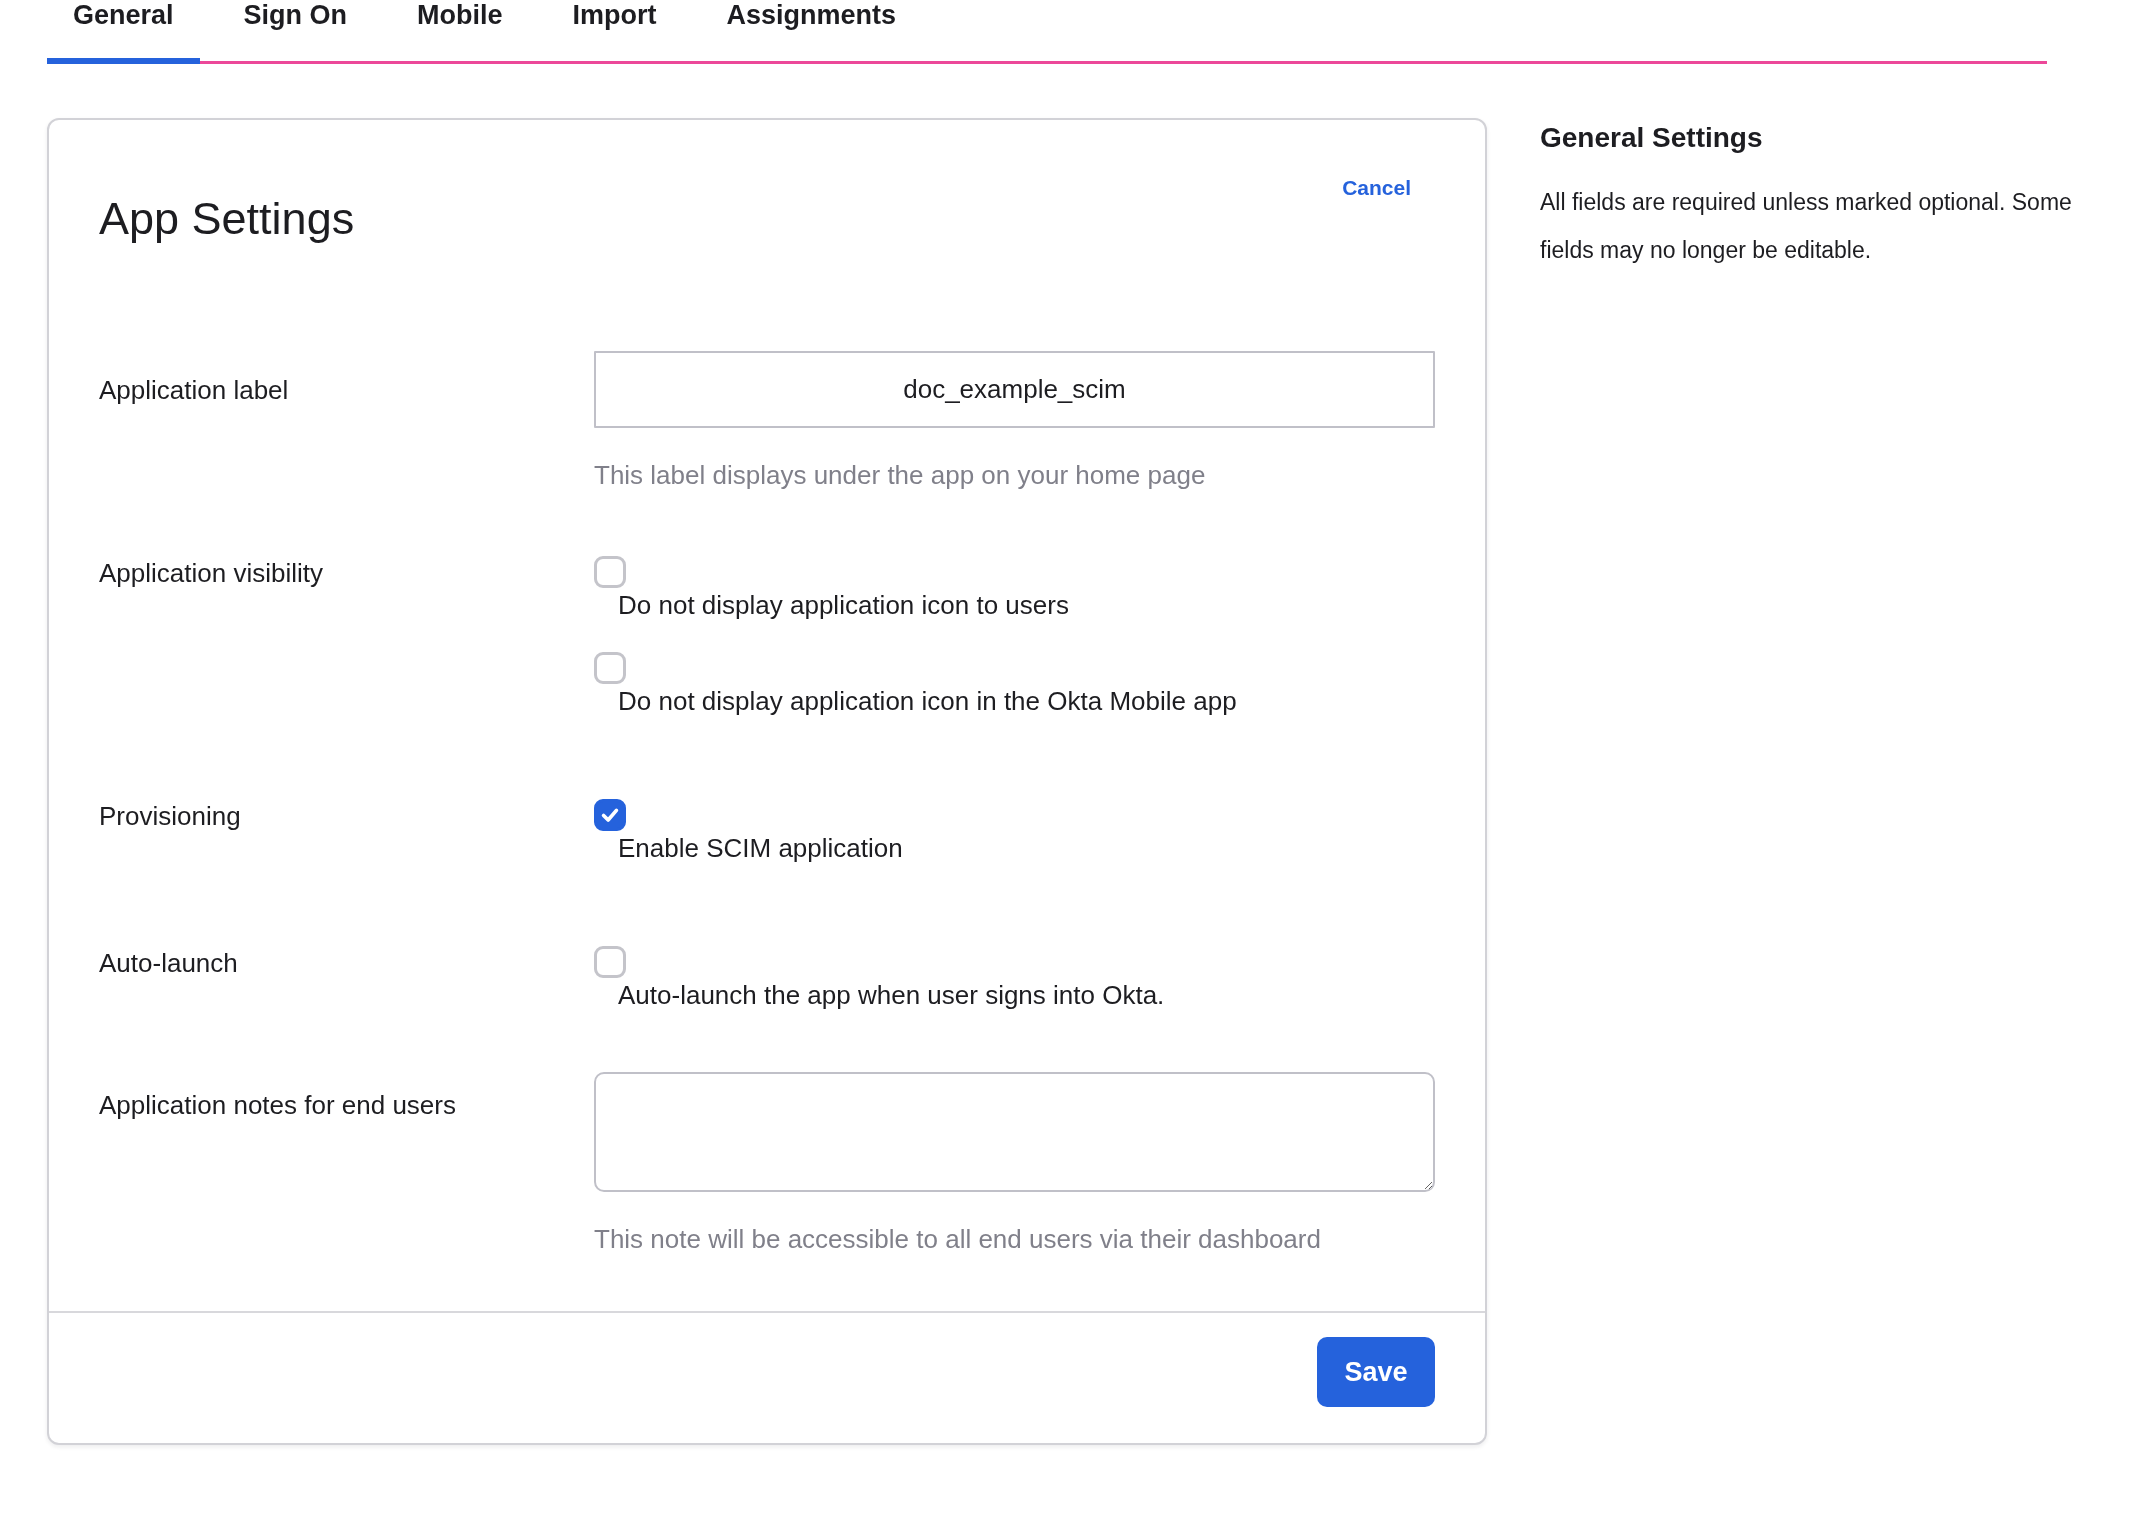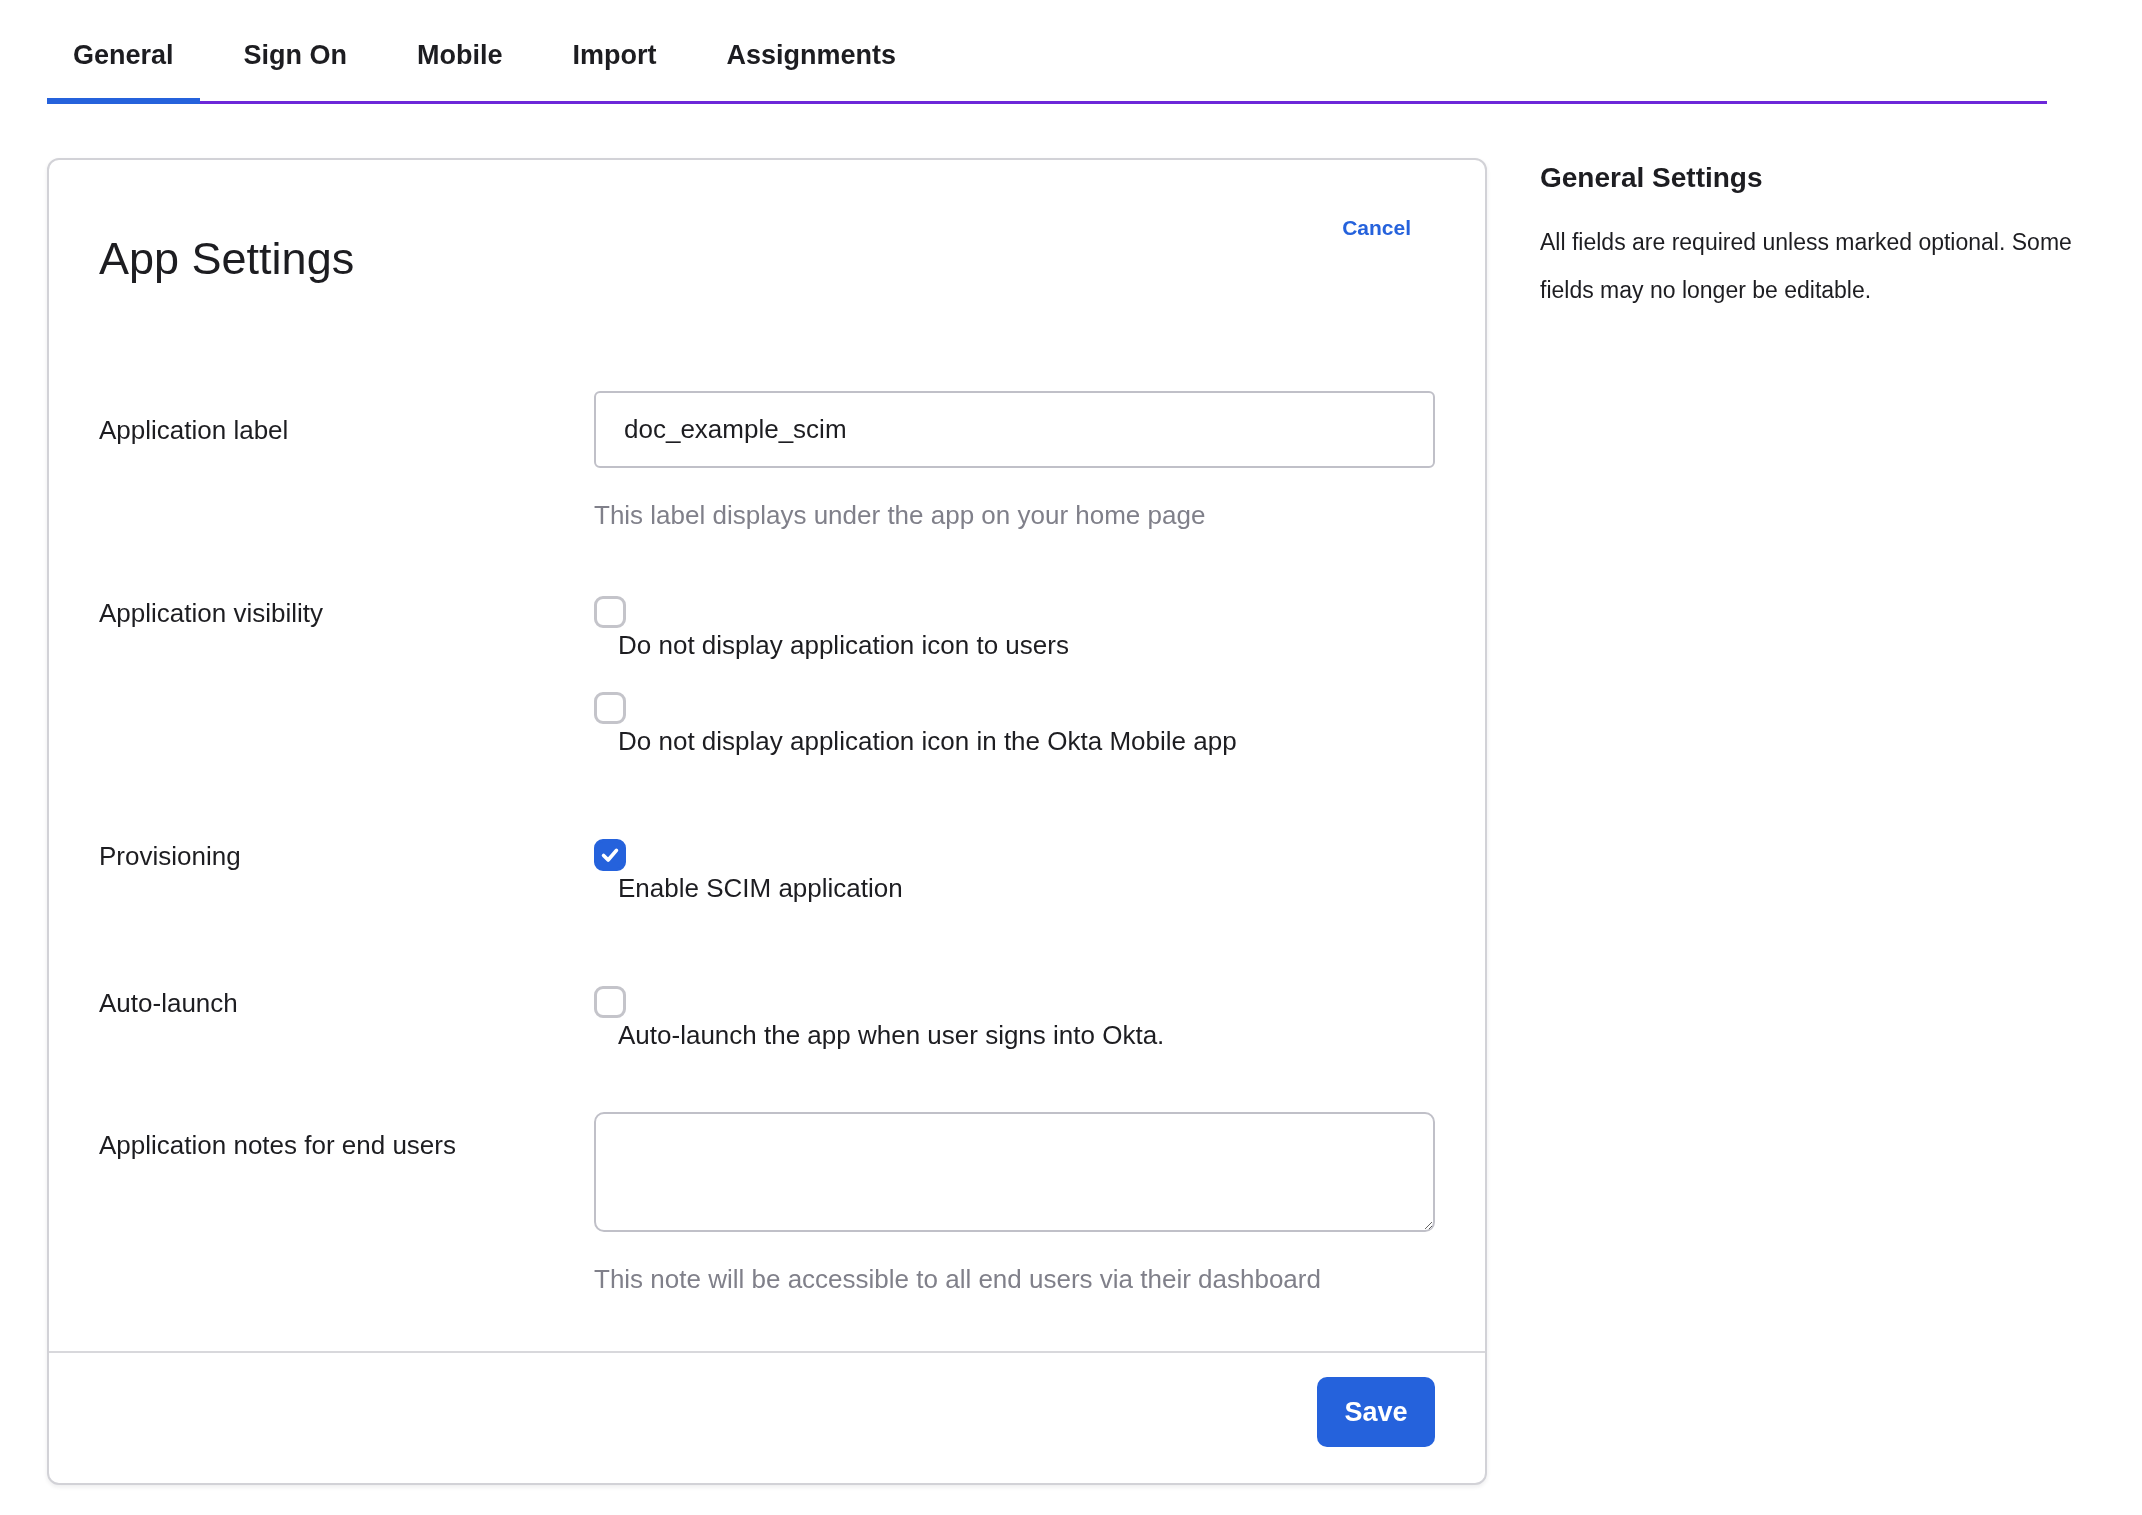--- a/index.html
+++ b/index.html
@@ -16,23 +16,22 @@
     height: 1515px;
     background: #ffffff;
     font-family: "Liberation Sans", sans-serif;
     color: var(--text-dark);
     overflow: hidden;
   }
 
   
   .tabbar {
     margin: 0 95px 0 47px;
-    padding-top: 40px;
-    display: flex;
-    border-bottom: 3px solid #6d28d9;
+    display: flex;
+    border-bottom: 3px solid #ec4899;
   }
   .tab {
     font-size: 27px;
     font-weight: bold;
     padding: 0 26px 30px 26px;
     position: relative;
     cursor: pointer;
     white-space: nowrap;
   }
   .tab + .tab { margin-left: 18px; }
@@ -95,23 +94,24 @@
   .form-control { flex: 1; min-width: 0; }
 
   .text-input {
     width: 100%;
     height: 77px;
     font-family: inherit;
     font-size: 26px;
     color: var(--text-dark);
     padding: 0 28px;
     border: 2px solid var(--border-input);
-    border-radius: 6px;
+    border-radius: 1px;
     outline: none;
     background: #fff;
+    text-align: center;
   }
   .text-area {
     display: block;
     width: 100%;
     height: 120px;
     font-family: inherit;
     font-size: 26px;
     color: var(--text-dark);
     padding: 14px 22px;
     border: 2px solid var(--border-input);

